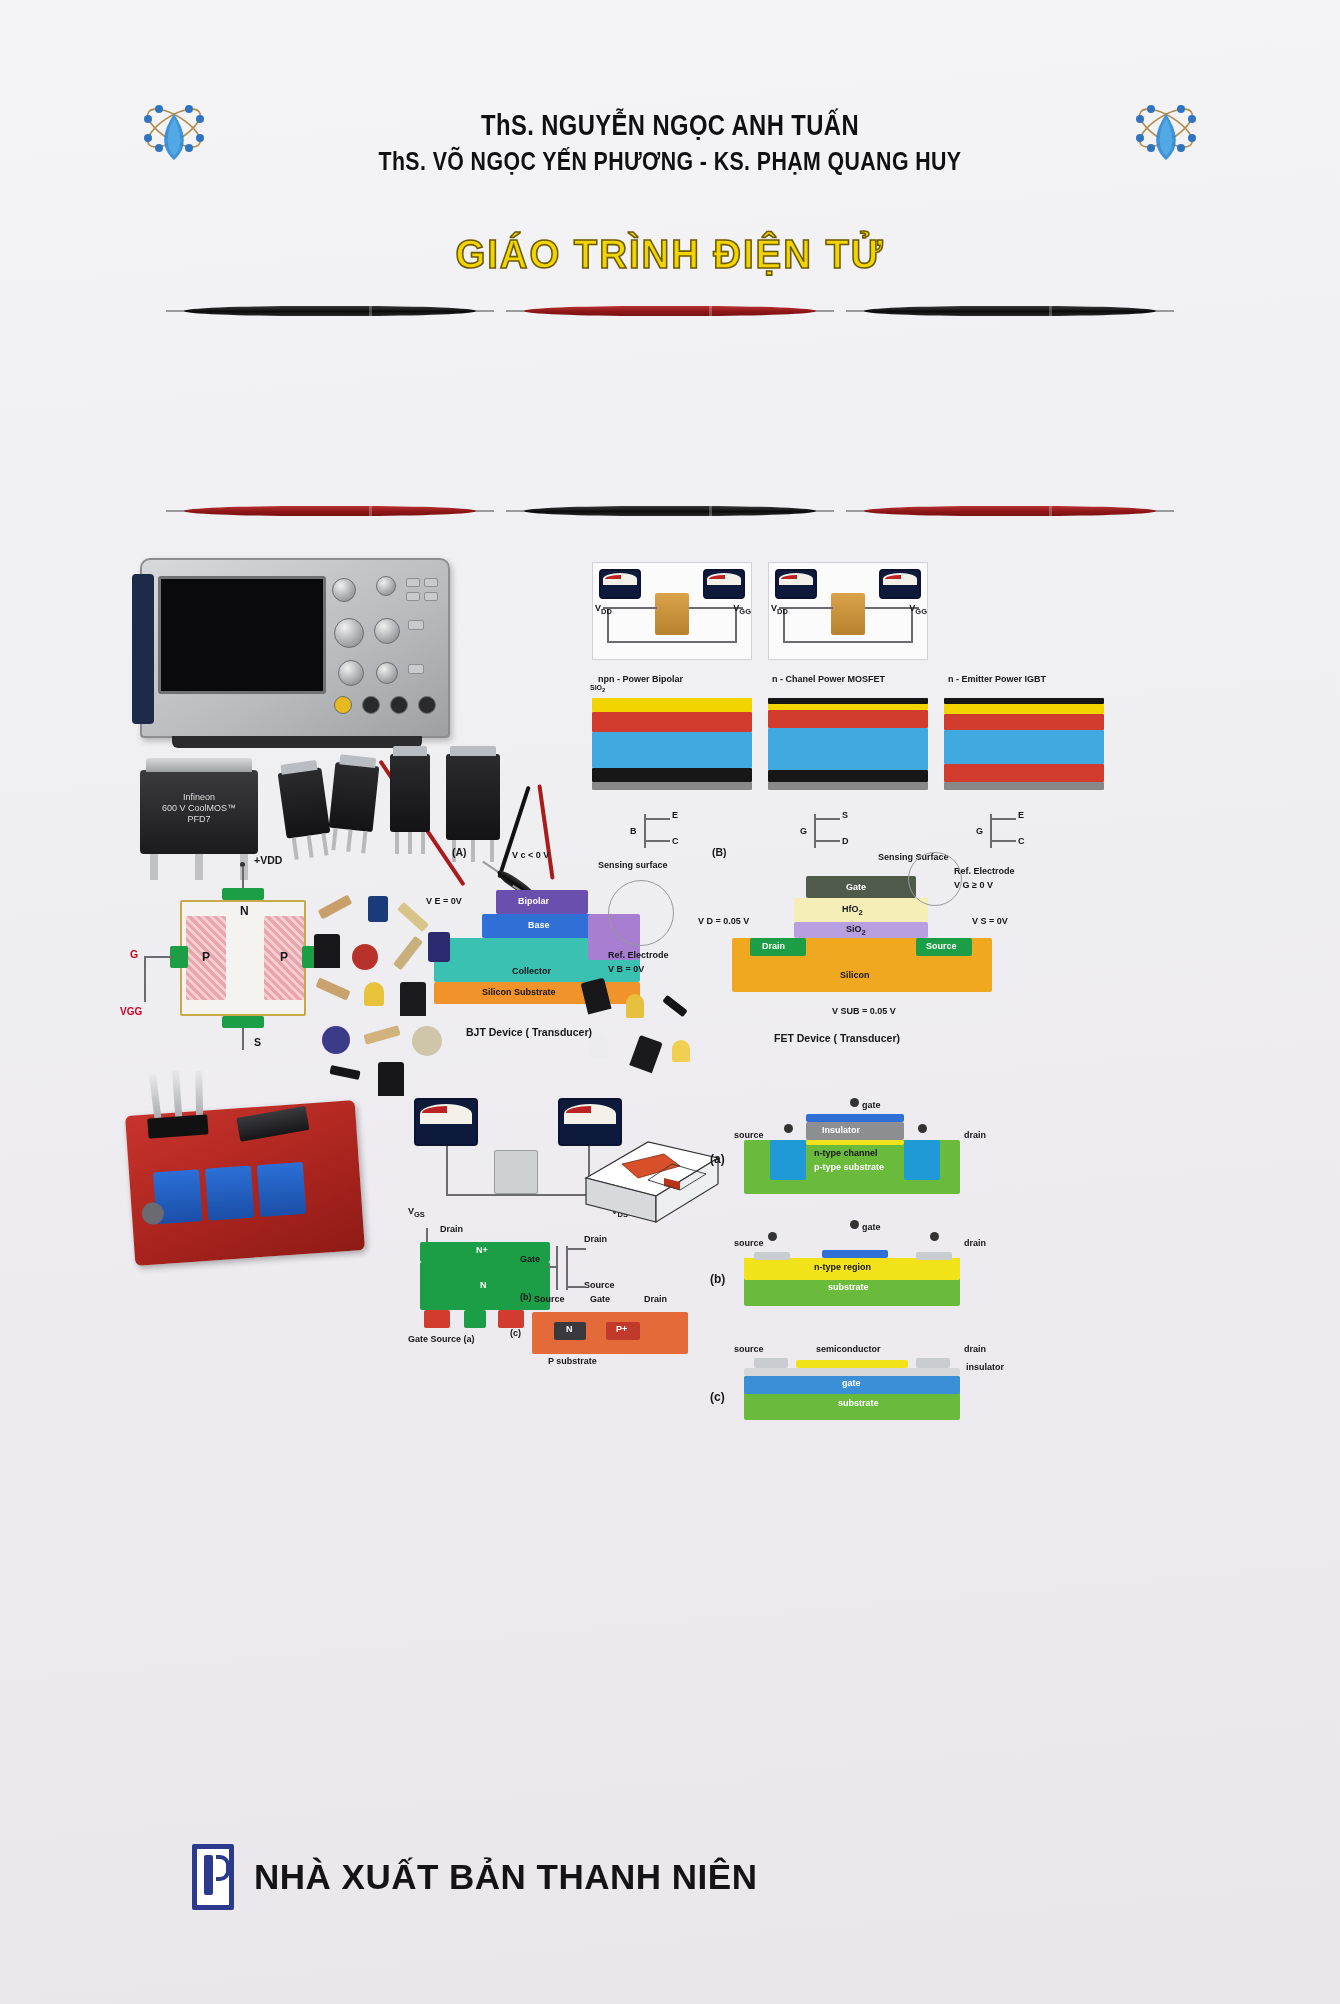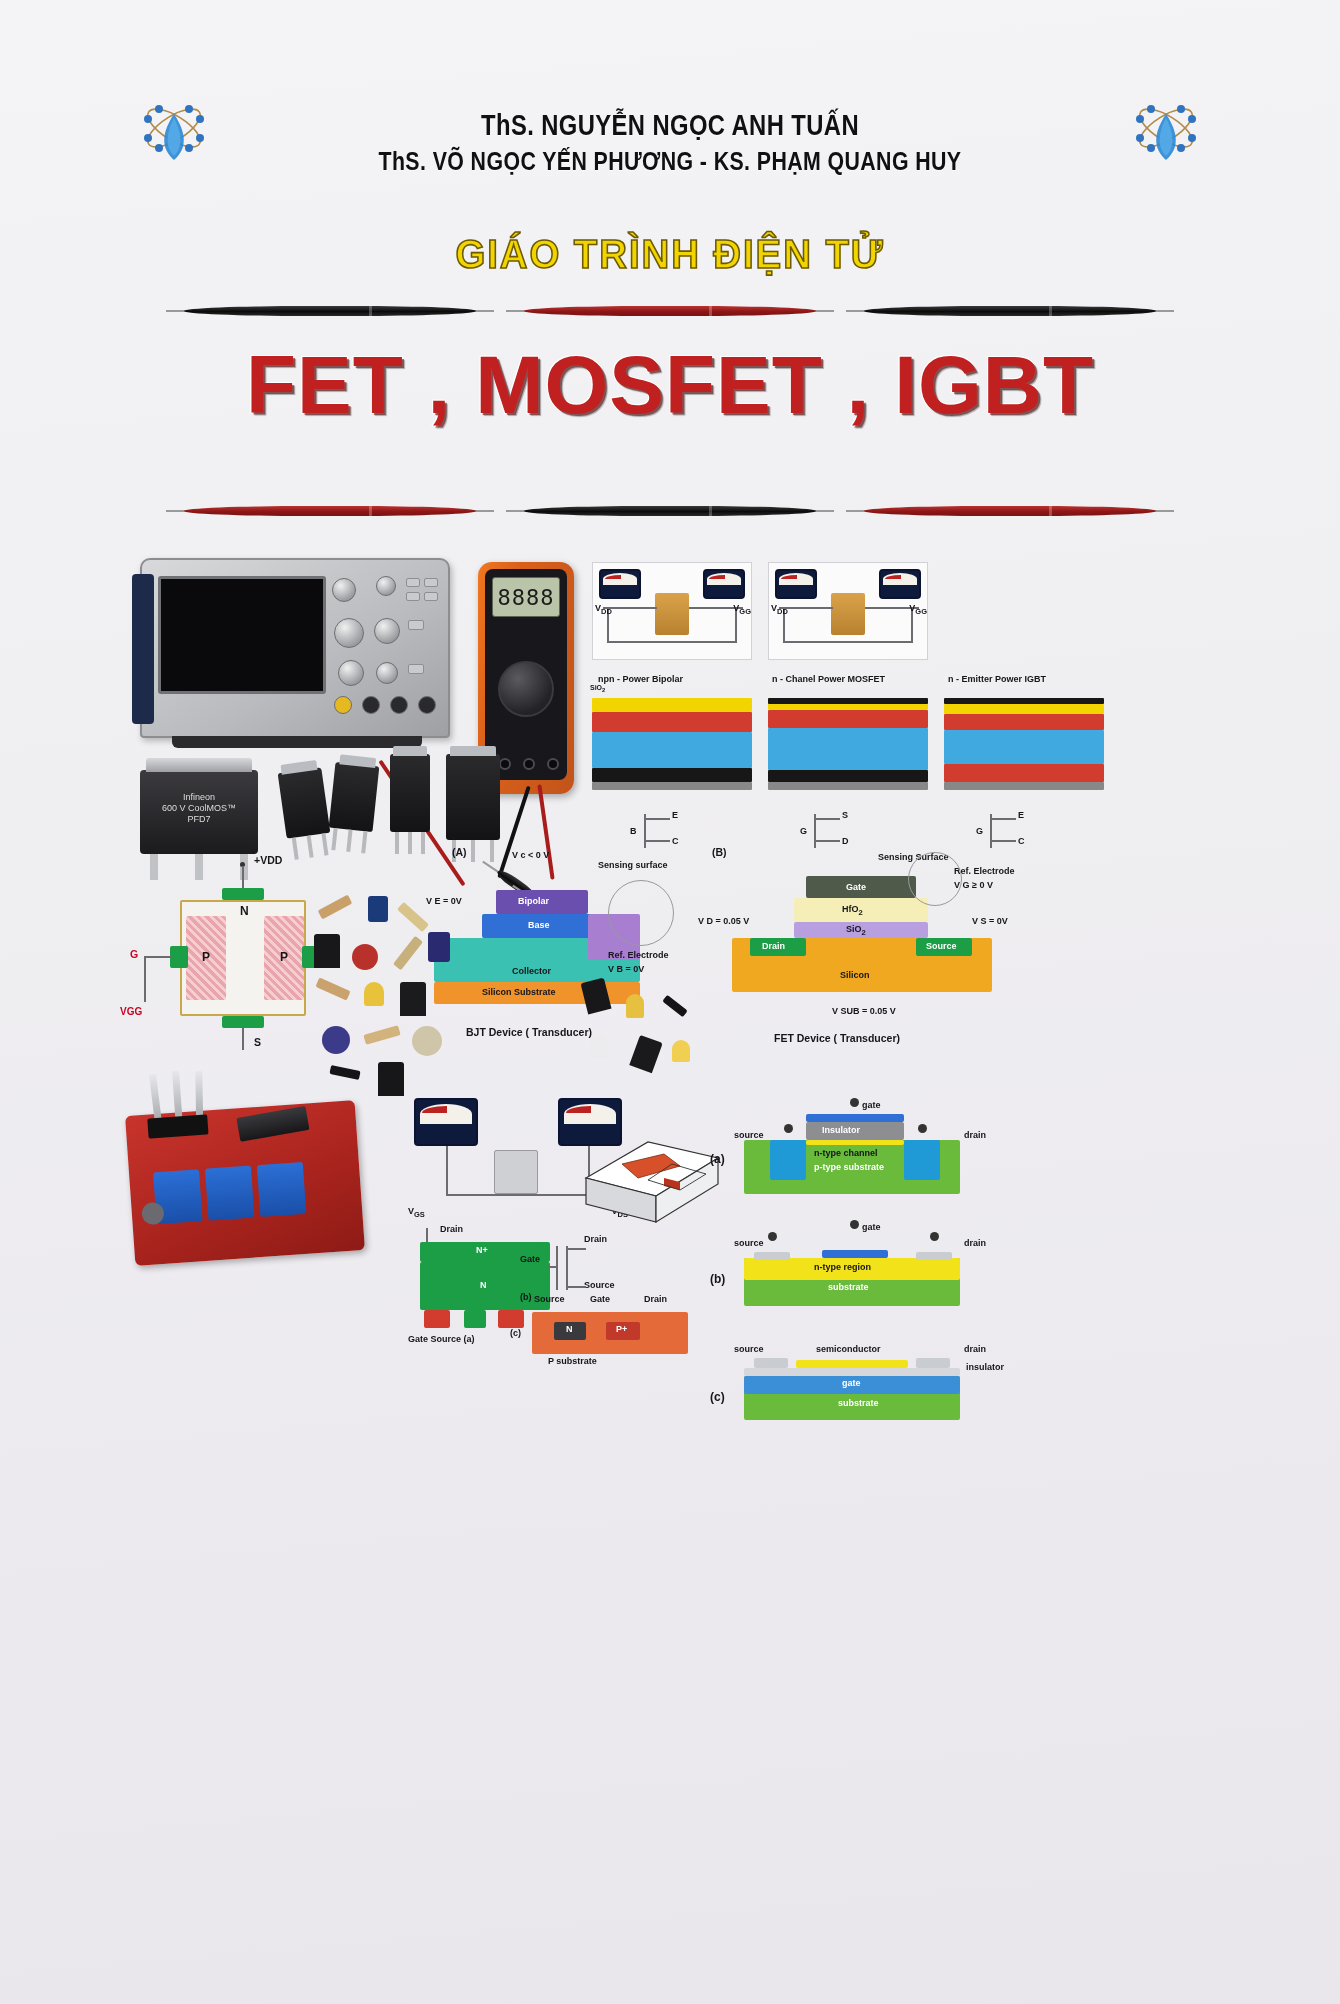--- a/index.html
+++ b/index.html
@@ -257,21 +257,20 @@
         <span class="band" style="left:62%"></span>
     </div>
     <div class="probe black">
       <span class="tip-l"></span>
         <span class="tip-r"></span>
         <span class="body"></span>
         <span class="band" style="left:62%"></span>
     </div>
   </div>
 
-  <div class="title-main">FET , MOSFET , IGBT</div>
 
   <div class="probes-row bot">
     <div class="probe red">
       <span class="tip-l"></span>
         <span class="tip-r"></span>
         <span class="body"></span>
         <span class="band" style="left:62%"></span>
     </div>
     <div class="probe black">
       <span class="tip-l"></span>
@@ -306,31 +305,20 @@
         <span class="knob" style="left:48px;top:88px;width:22px;height:22px"></span>
         <span class="btn-sm" style="left:80px;top:90px;width:16px;height:10px"></span>
         <span class="knob" style="left:6px;top:122px;width:18px;height:18px;background:#e5b91f"></span>
         <span class="knob" style="left:34px;top:122px;width:18px;height:18px;background:#2a2a2e"></span>
         <span class="knob" style="left:62px;top:122px;width:18px;height:18px;background:#2a2a2e"></span>
         <span class="knob" style="left:90px;top:122px;width:18px;height:18px;background:#2a2a2e"></span>
       </div>
       <div class="osc-feet"></div>
     </div>
 
-    <div class="multimeter">
-      <div class="mm-face">
-        <div class="mm-lcd">8888</div>
-        <div class="mm-dial"></div>
-        <div class="mm-jacks">
-          <span class="mm-jack" style="left:4px;bottom:0"></span>
-          <span class="mm-jack" style="left:28px;bottom:0"></span>
-          <span class="mm-jack" style="left:52px;bottom:0"></span>
-        </div>
-      </div>
-    </div>
 
     <div class="lead-blk" style="left:392px;top:236px;height:96px;transform:rotate(18deg)"></div>
     <div class="lead-red" style="left:424px;top:236px;height:96px;transform:rotate(-8deg)"></div>
     <div class="lead-red" style="left:300px;top:200px;height:150px;transform:rotate(-34deg)"></div>
     <div class="probe black" style="position:absolute;left:350px;top:330px;width:80px;transform:rotate(34deg)">
       <span class="tip-l"></span>
         <span class="tip-r"></span>
         <span class="body"></span>
     </div>
     <div class="probe red" style="position:absolute;left:380px;top:354px;width:80px;transform:rotate(34deg)">
@@ -700,14 +688,18 @@
       <span class="comp" style="left:8px;top:4px;width:24px;height:32px;background:#18181b;border-radius:3px 3px 0 0;transform:rotate(-14deg)"></span>
       <span class="comp" style="left:50px;top:18px;width:18px;height:24px;background:#e6c140;border-radius:9px 9px 2px 2px"></span>
       <span class="comp" style="left:86px;top:26px;width:26px;height:8px;background:#141417;transform:rotate(38deg)"></span>
       <span class="comp" style="left:14px;top:58px;width:18px;height:24px;background:#ececef;border-radius:9px 9px 2px 2px"></span>
       <span class="comp" style="left:58px;top:62px;width:24px;height:32px;background:#1a1a1d;border-radius:3px 3px 0 0;transform:rotate(20deg)"></span>
       <span class="comp" style="left:96px;top:64px;width:18px;height:22px;background:#f0cf52;border-radius:9px 9px 2px 2px"></span>
     </div>
 
   </div>
 
+  <div class="publisher">
+    <span class="pub-logo"></span>
+    <span class="pub-name">NHÀ XUẤT BẢN THANH NIÊN</span>
+  </div>
 
 </div>
 
 </body></html>

